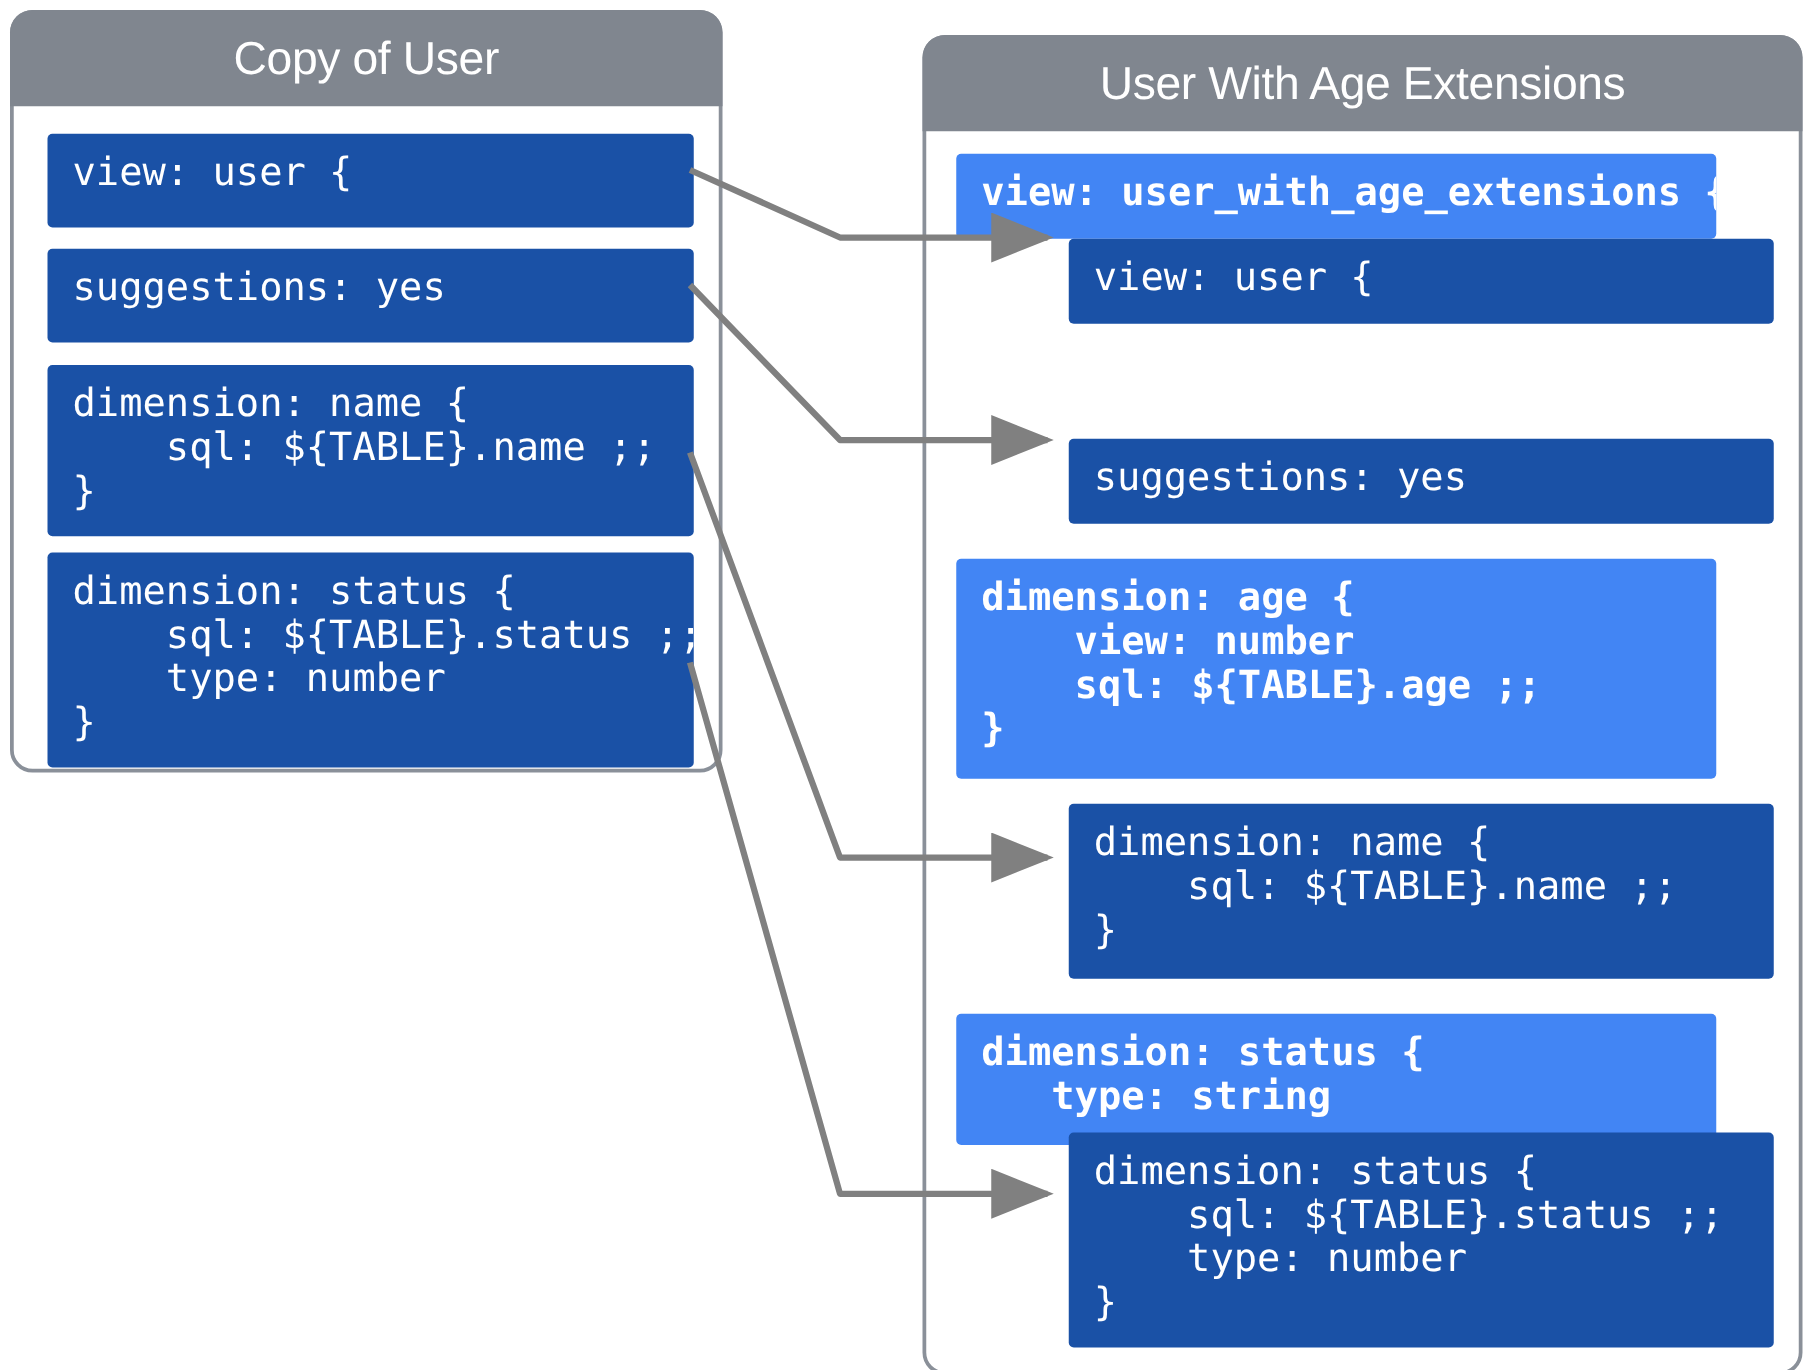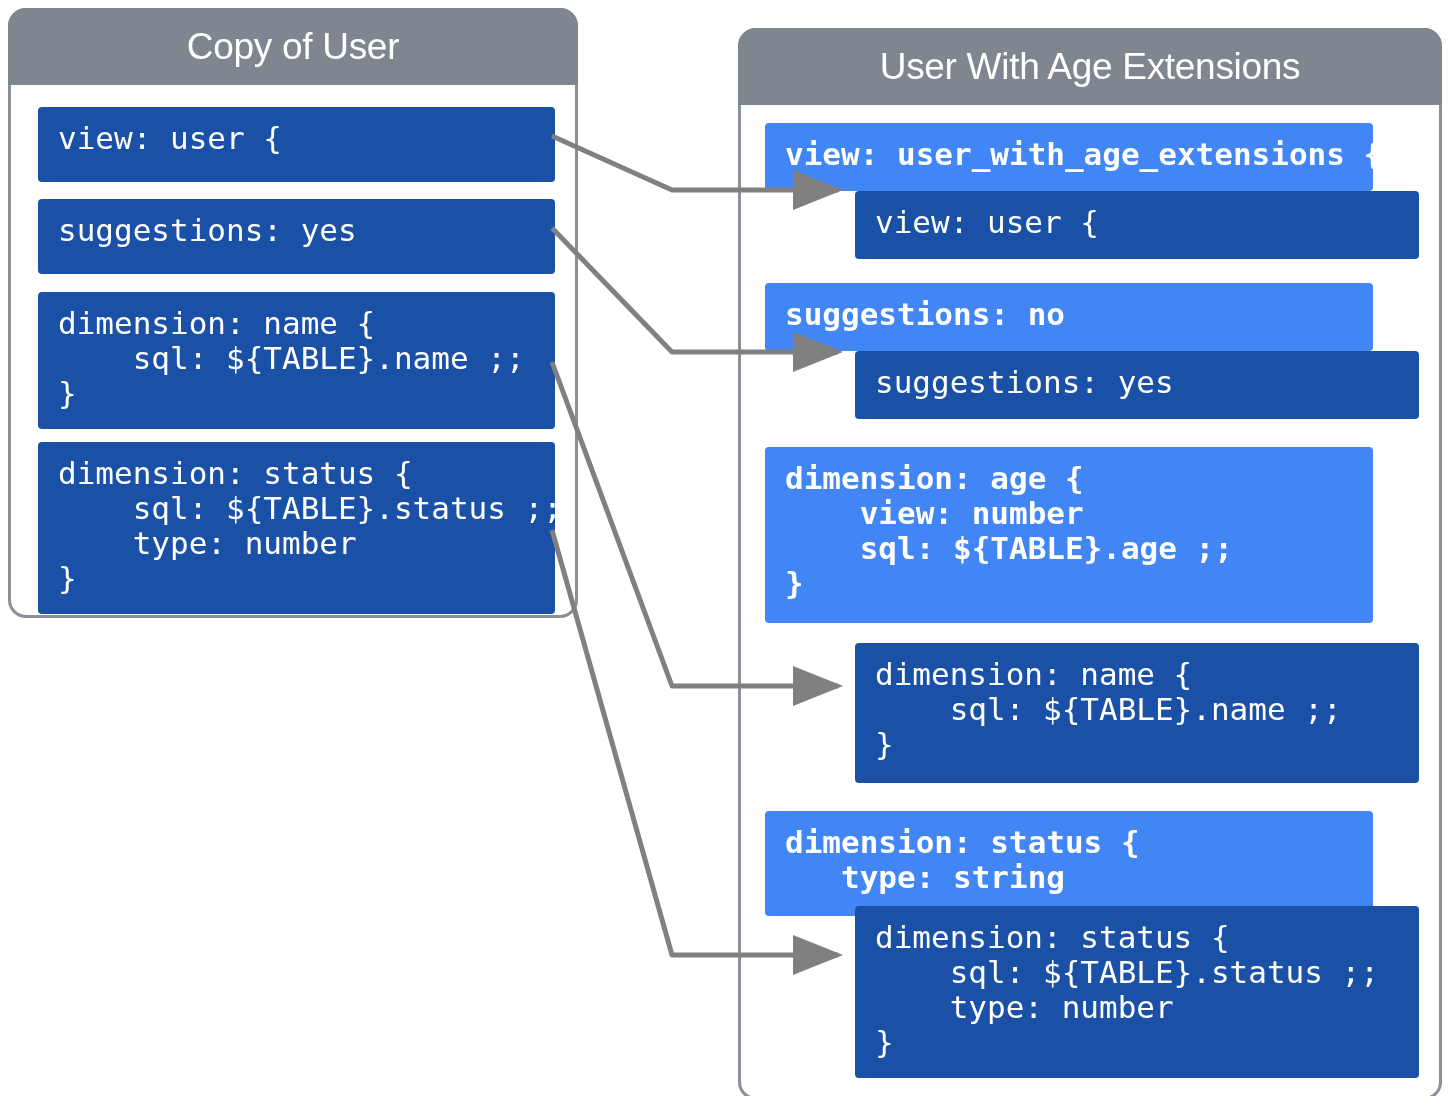--- a/index.html
+++ b/index.html
@@ -133,21 +133,20 @@
 }</div>
   </div>
 
   <div class="panel" id="panel-right">
     <div class="panel-header">User With Age Extensions</div>
 
     <div class="code-box light" id="rb0">view: user_with_age_extensions {</div>
 
     <div class="code-box dark" id="rb1">view: user {</div>
 
-    <div class="code-box light" id="rb2">suggestions: no</div>
 
     <div class="code-box dark" id="rb3">suggestions: yes</div>
 
     <div class="code-box light" id="rb4">dimension: age {
     view: number
     sql: ${TABLE}.age ;;
 }</div>
 
     <div class="code-box dark" id="rb5">dimension: name {
     sql: ${TABLE}.name ;;

